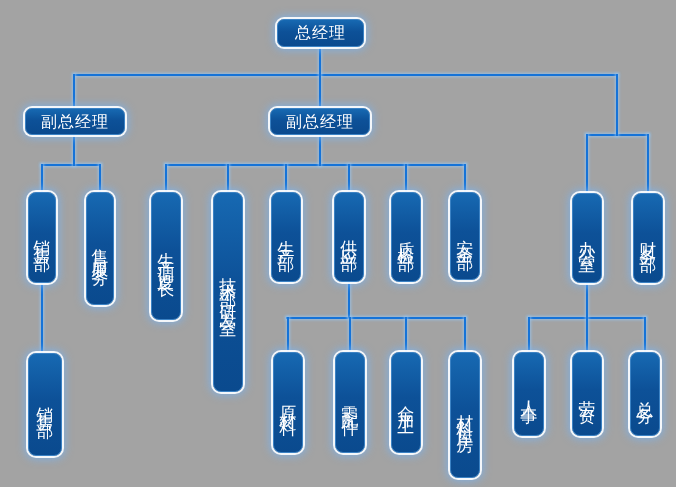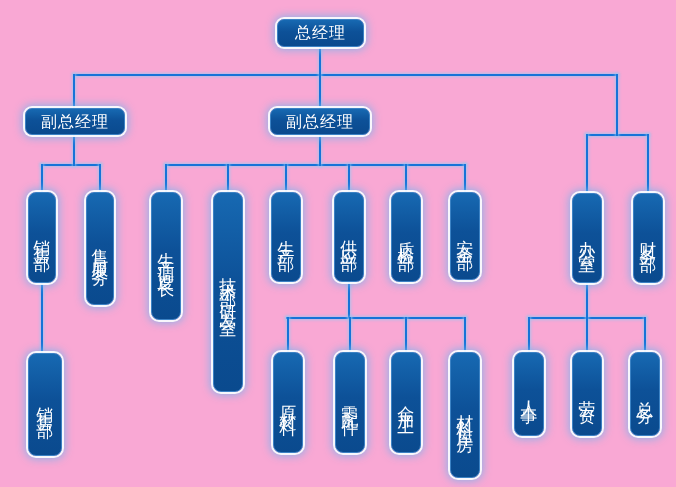--- a/index.html
+++ b/index.html
@@ -1,18 +1,18 @@
 <!DOCTYPE html>
 <html><head>
 <meta charset="utf-8">
 <style>
   html,body { margin:0; padding:0; background:#ffffff; }
   body { font-family:"DejaVu Sans","Liberation Sans",sans-serif; }
   .chart {
-    position:relative; width:676px; height:487px; background:#f9a8d4; overflow:hidden;
+    position:relative; width:676px; height:487px; background:#a3a3a3; overflow:hidden;
   }
   .node {
     position:absolute; box-sizing:border-box;
     background:linear-gradient(180deg,#1769b2 0%,#0d5198 45%,#0a4a8e 100%);
     border:1px solid #3b82c4; border-radius:8px; color:#ffffff;
     display:flex; align-items:center; justify-content:center;
     font-size:17px; line-height:1.1;
     box-shadow:0 0 0 2px rgba(255,255,255,0.9), 0 0 9px 3px rgba(122,178,236,0.85);
   }
   .node.hbox { font-size:16px; letter-spacing:1px; border-radius:7px; }

